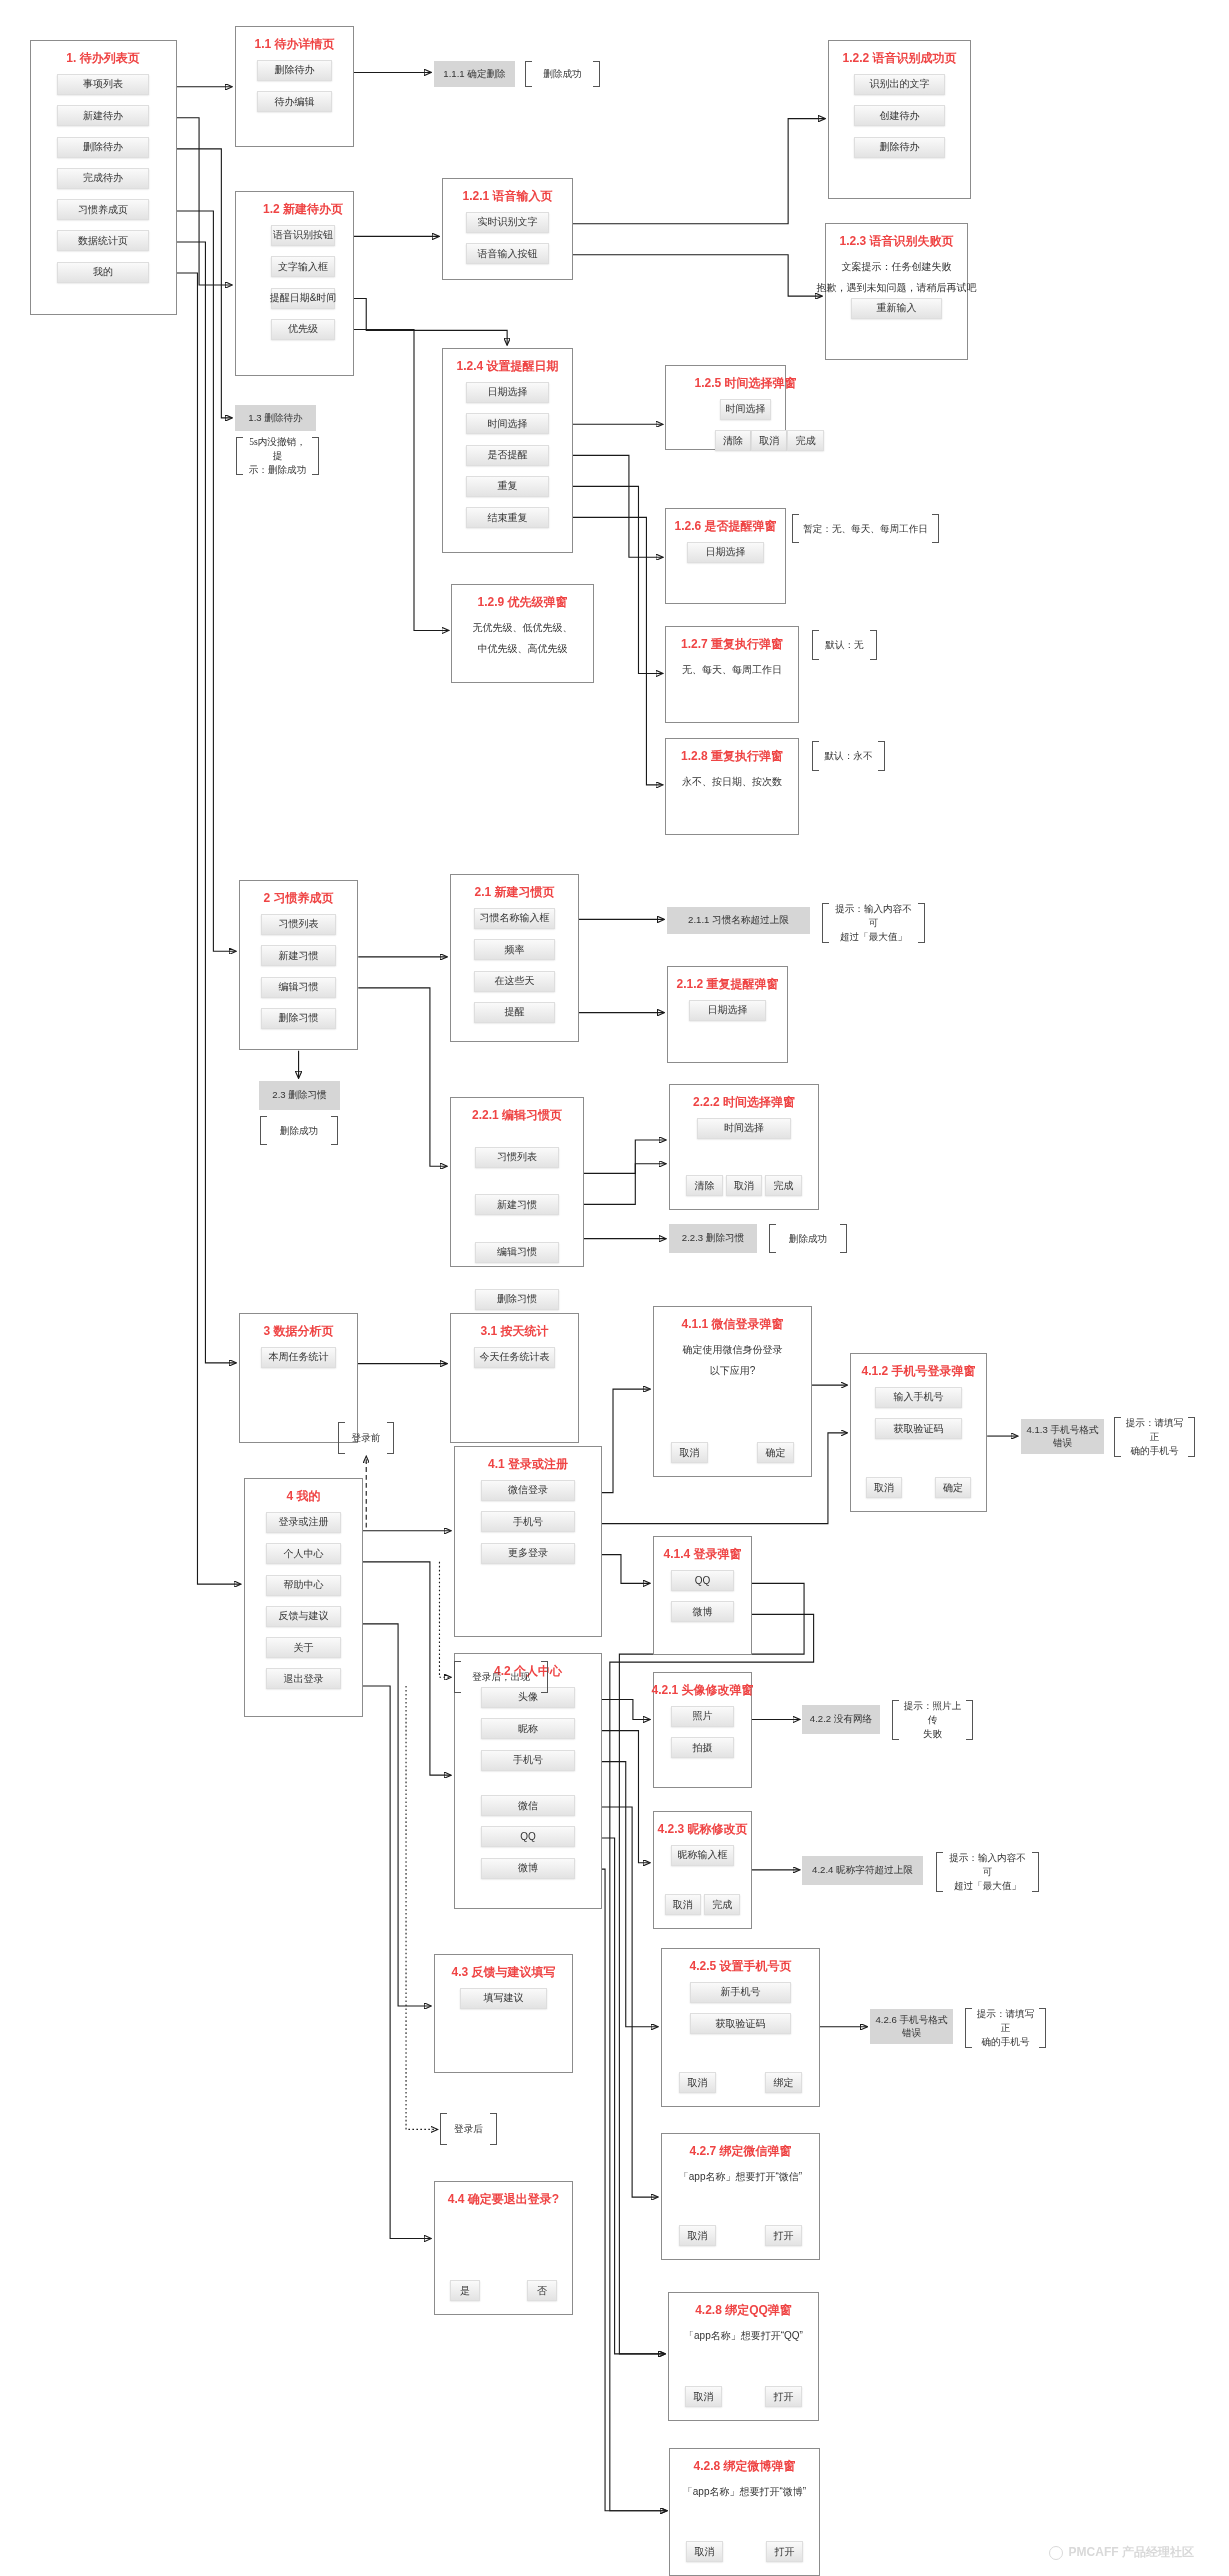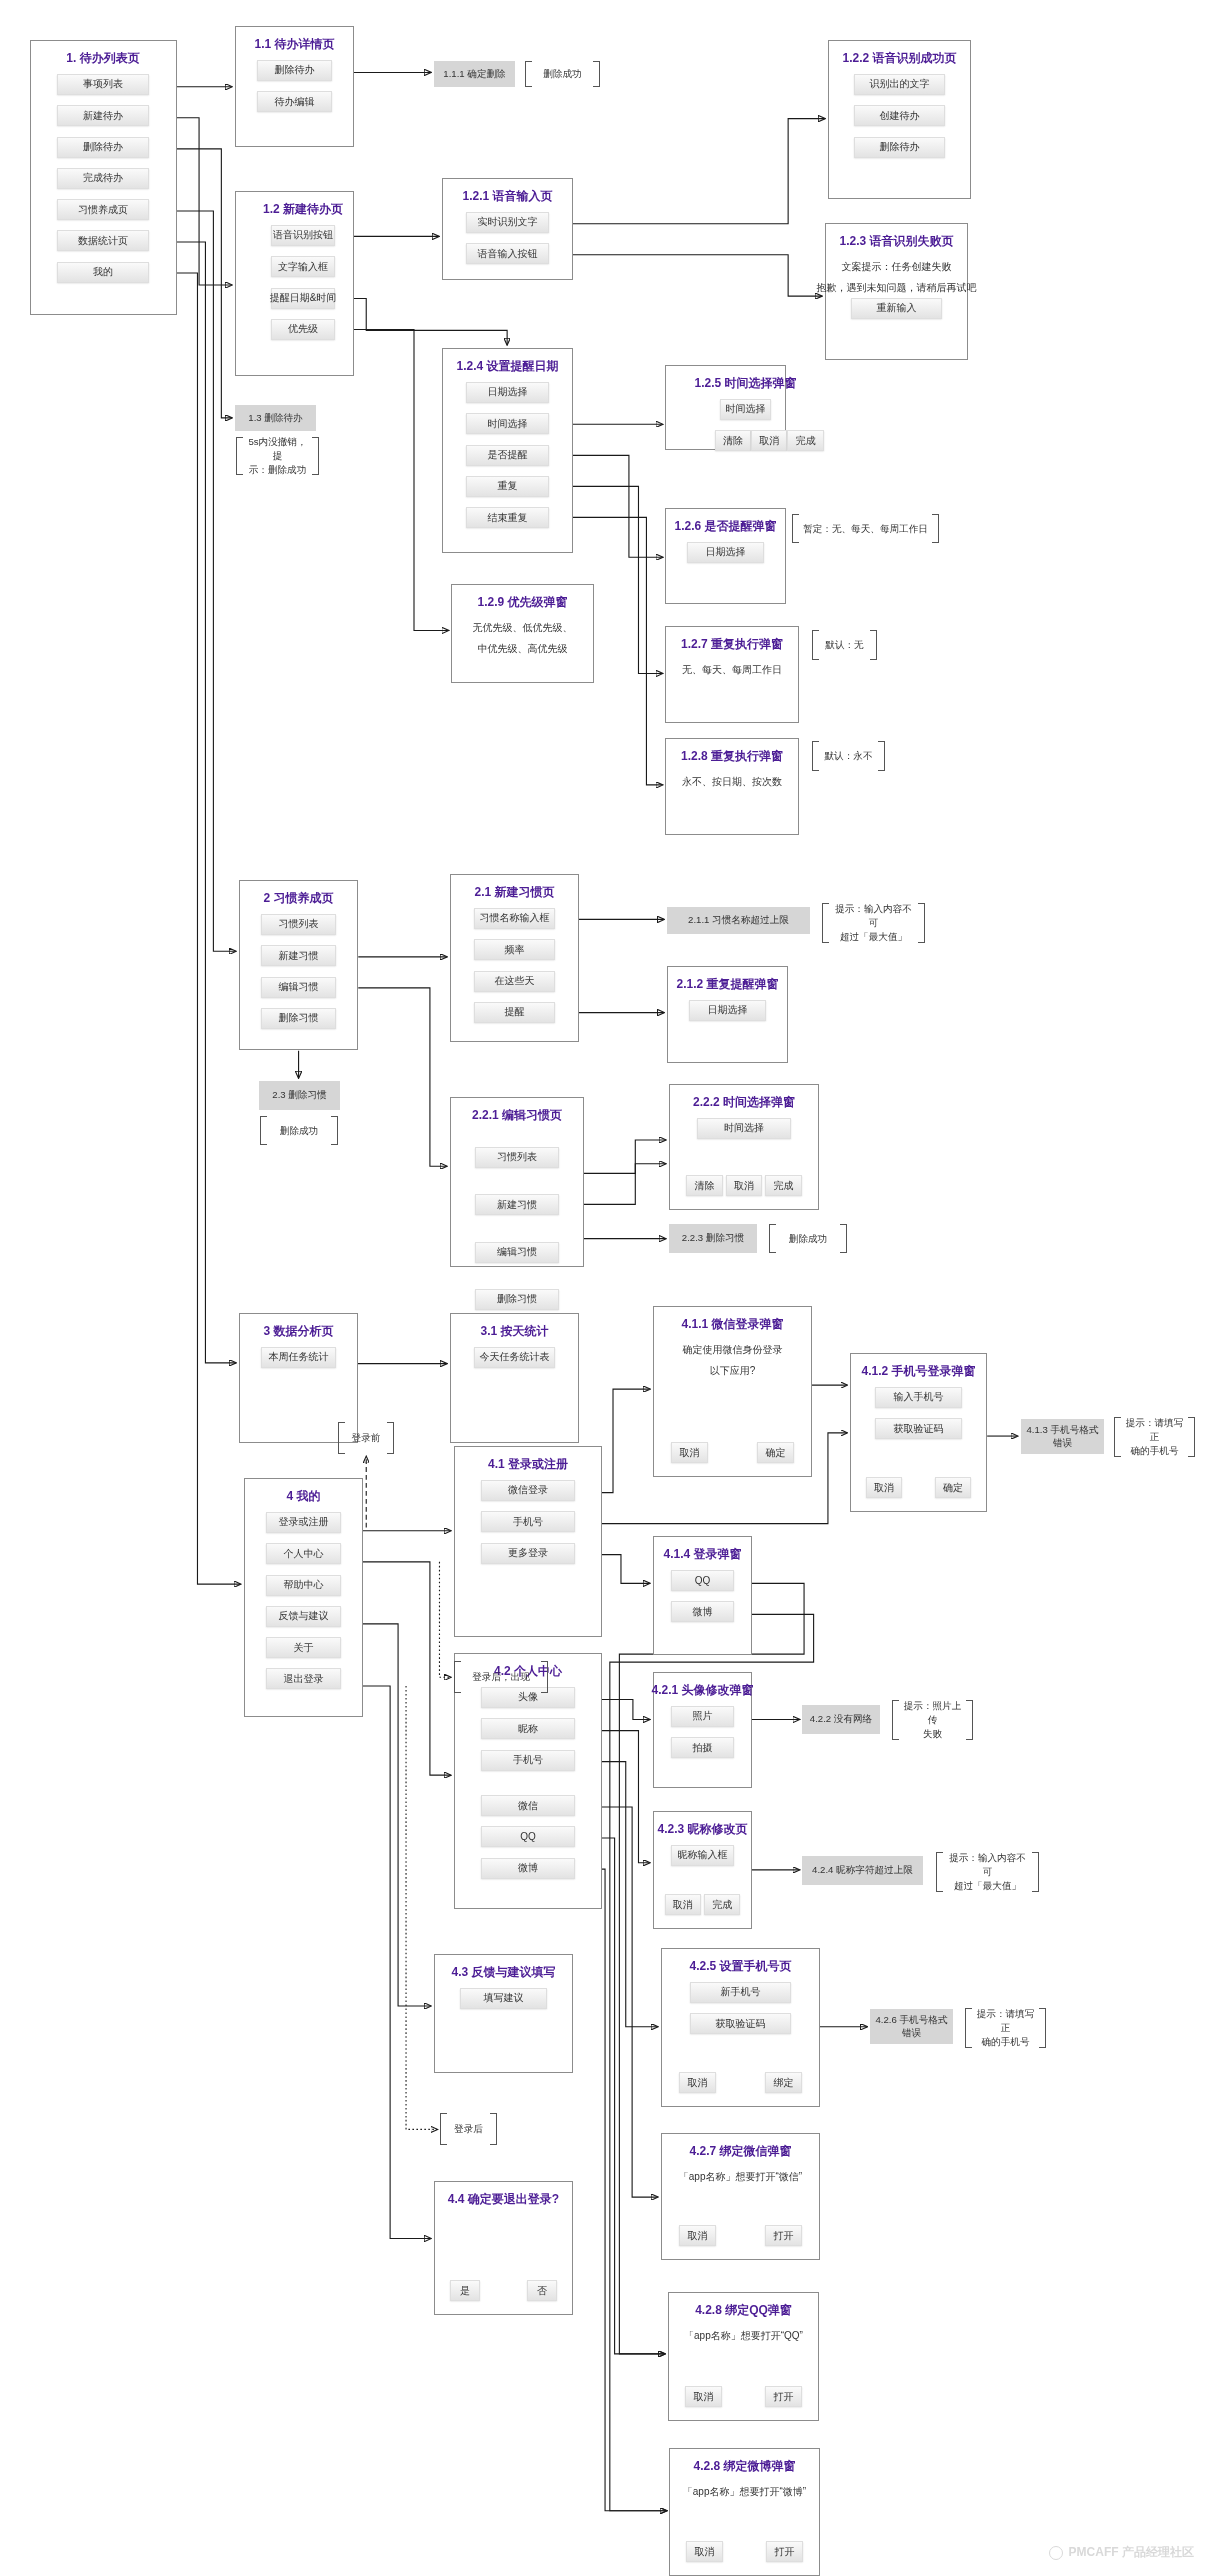--- a/index.html
+++ b/index.html
@@ -4,28 +4,28 @@
 <title>App Flow Diagram</title>
 <style>
   html,body{margin:0;padding:0;background:#ffffff;}
   body{font-family:"Liberation Sans","DejaVu Sans",sans-serif;}
   #canvas{position:relative;width:1230px;height:2576px;background:#fff;overflow:hidden;}
   #wires{position:absolute;left:0;top:0;z-index:1;}
   #wires path{fill:none;stroke:#1a1a1a;stroke-width:1.4px;}
   #wires path.dashed{stroke-dasharray:6 4;}
   #wires path.dotted{stroke-dasharray:2 3;}
   .panel{position:absolute;background:#fff;border:0.8px solid #8c8c8c;display:flex;flex-direction:column;align-items:center;box-sizing:border-box;z-index:2;}
-  .panel-title{font-weight:bold;font-size:12px;color:#4c1d95;margin:8.8px 3.2px 7.2px;text-align:center;white-space:nowrap;flex:none;}
+  .panel-title{font-weight:bold;font-size:12px;color:#ef4444;margin:8.8px 3.2px 7.2px;text-align:center;white-space:nowrap;flex:none;}
   .btn{background:linear-gradient(180deg,#fafafa,#e3e3e3);border:0.8px solid #dedede;box-shadow:0 0.8px 1.6px rgba(0,0,0,.14);width:64%;min-height:21px;display:flex;align-items:center;justify-content:center;font-size:10px;color:#333;margin-bottom:10.3px;flex:none;box-sizing:border-box;white-space:nowrap;}
   .row{display:flex;justify-content:space-between;width:78%;margin-top:auto;margin-bottom:12.7px;flex:none;}
   .row .btn{width:auto;min-width:30px;padding:0 7.2px;margin-bottom:0;}
   .panel-text{font-size:10px;color:#333;margin:3.2px 0;white-space:nowrap;text-align:center;flex:none;}
   .spacer{height:14.3px;flex:none;}
   .chip{position:absolute;background:#d6d6d6;display:flex;align-items:center;justify-content:center;font-size:9.6px;color:#333;text-align:center;z-index:2;box-sizing:border-box;padding:1.6px 4px;line-height:1.35;}
-  .note{position:absolute;display:flex;align-items:stretch;z-index:2;box-sizing:border-box;}
+  .note{position:absolute;display:flex;align-items:stretch;z-index:2;box-sizing:border-box;font-family:Liberation Serif, serif;}
   .note .bk{width:5.6px;flex:none;border:1.3px solid #555;}
   .note .bk.l{border-right:none;}
   .note .bk.r{border-left:none;}
   .note .nt{flex:1;display:flex;align-items:center;justify-content:center;font-size:9.6px;color:#333;white-space:pre-line;text-align:center;line-height:1.45;padding:1.6px 3.2px;}
   #watermark{position:absolute;left:1049px;top:2544px;display:flex;align-items:center;gap:5.6px;color:#d9d9d9;font-size:12px;font-weight:bold;z-index:3;white-space:nowrap;}
   .wm-circle{width:12px;height:12px;border:1.6px solid #d9d9d9;border-radius:50%;flex:none;}
 </style>
 </head>
 <body>
 

